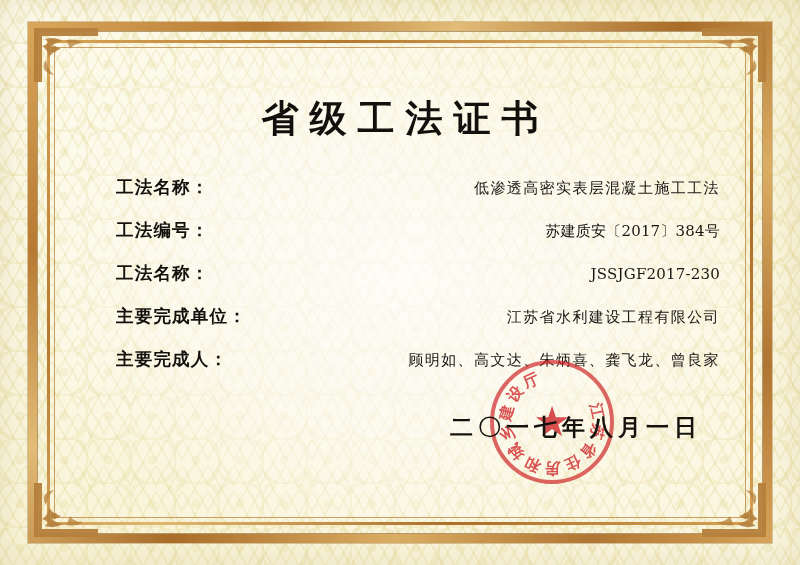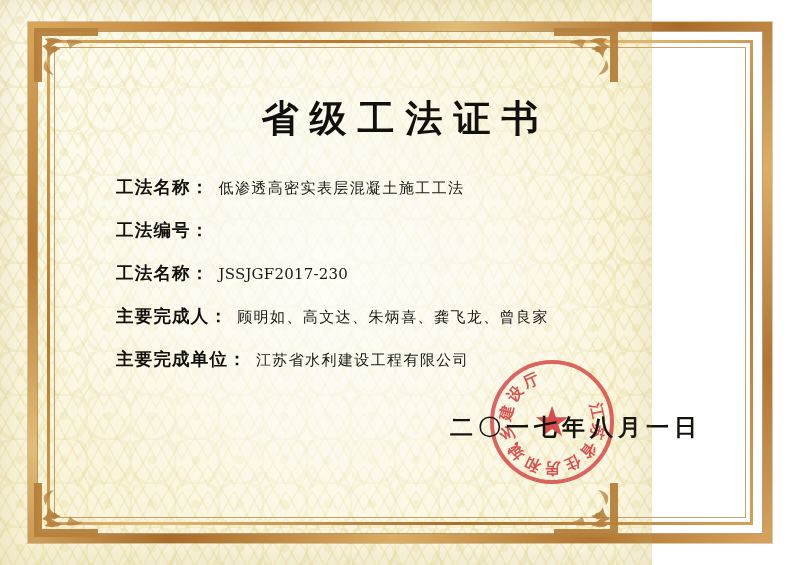--- a/index.html
+++ b/index.html
@@ -10,21 +10,21 @@
   body {
     width: 800px;
     height: 565px;
     overflow: hidden;
     font-family: "Liberation Serif", "DejaVu Serif", serif;
   }
 
   
   .certificate {
     position: relative;
-    width: 652px;
+    width: 800px;
     height: 565px;
     box-sizing: border-box;
     background-color: #fdfbe9;
     background-image:
       
       repeating-linear-gradient(62deg,
         rgba(226, 214, 150, 0.30) 0px,
         rgba(226, 214, 150, 0.30) 2px,
         rgba(255, 255, 255, 0) 2px,
         rgba(255, 255, 255, 0) 13px),
@@ -120,20 +120,21 @@
 
   .fields {
     margin-top: 36px;
     padding-left: 36px;
   }
   .field-row {
     display: flex;
     align-items: baseline;
     margin-bottom: 19px;
     white-space: nowrap;
+    justify-content: space-between;
   }
   .field-label {
     font-family: "DejaVu Serif", "Liberation Serif", serif;
     font-size: 17.5px;
     font-weight: bold;
     color: #14110d;
     letter-spacing: 1.2px;
     flex: 0 0 auto;
   }
   .field-value {
@@ -255,35 +256,36 @@
 
     <div class="fields">
 
       <div class="field-row">
         <span class="field-label">工法名称：</span>
         <span class="field-value wide">低渗透高密实表层混凝土施工工法</span>
       </div>
 
       <div class="field-row">
         <span class="field-label">工法编号：</span>
+        <span class="field-value tight">苏建质安〔2017〕384号</span>
       </div>
 
       <div class="field-row">
         <span class="field-label">工法名称：</span>
         <span class="field-value tight">JSSJGF2017-230</span>
       </div>
 
       <div class="field-row">
+        <span class="field-label">主要完成单位：</span>
+        <span class="field-value wide">江苏省水利建设工程有限公司</span>
+      </div>
+
+      <div class="field-row">
         <span class="field-label">主要完成人：</span>
         <span class="field-value wide">顾明如、高文达、朱炳喜、龚飞龙、曾良家</span>
-      </div>
-
-      <div class="field-row">
-        <span class="field-label">主要完成单位：</span>
-        <span class="field-value wide">江苏省水利建设工程有限公司</span>
       </div>
 
     </div>
 
     <div class="seal">
       <svg viewBox="0 0 124 124" xmlns="http://www.w3.org/2000/svg">
         <defs>
           <path id="sealArc" d="M 62,62 m 0,-44 a 44,44 0 1,1 -0.1,0" fill="none"></path>
         </defs>
         <text font-family="'DejaVu Serif','Liberation Serif',serif" font-size="16.5" font-weight="bold" fill="#cd2024" letter-spacing="3.2" opacity="0.9">

